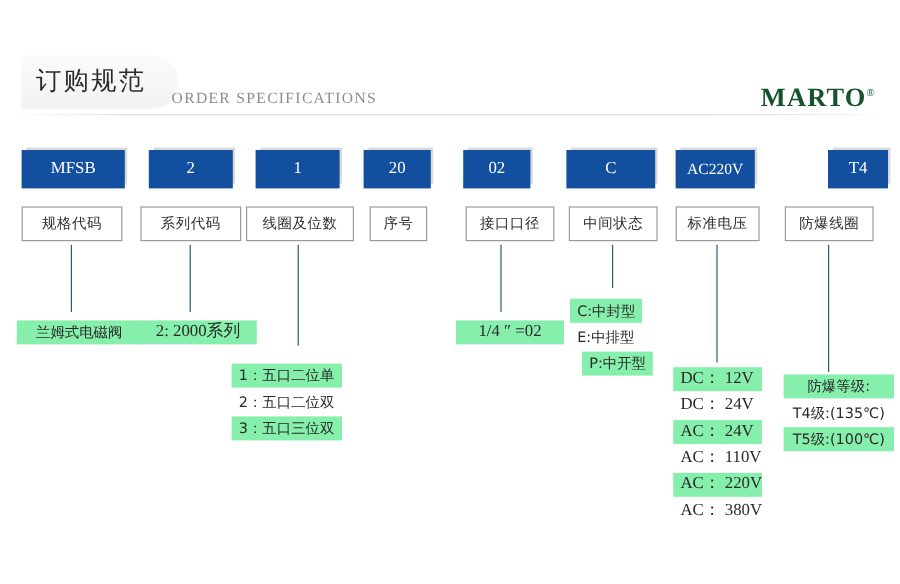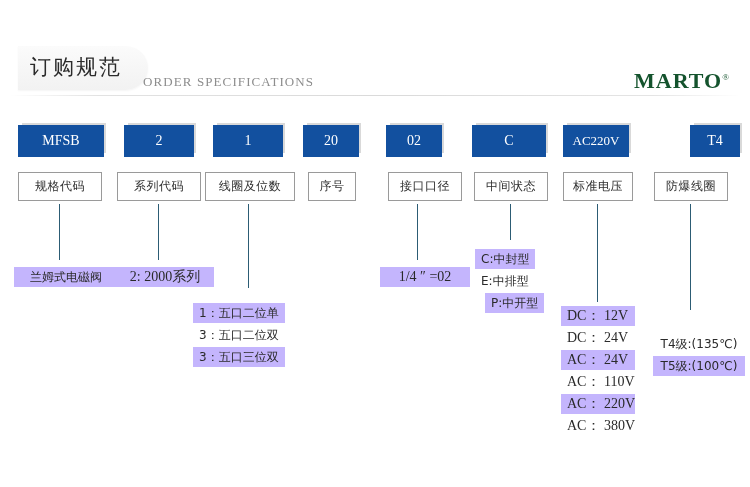--- a/index.html
+++ b/index.html
@@ -72,21 +72,21 @@
   
   .chip{
     position:absolute;
     font-family:"DejaVu Sans",sans-serif;
     font-size:12px;
     color:#2a2a2a;
     padding:2px 6px;
     white-space:nowrap;
     line-height:16px;
   }
-  .chip.hl{background:#c4b5fd;}
+  .chip.hl{background:#86efac;}
   .chip.serif{font-family:"Liberation Serif","DejaVu Serif",serif;font-size:14px;}
   .chip.center{text-align:center;}
 </style>
 </head>
 <body>
 
 <div class="page">
 
   <div class="header">
     <div class="hdr-tab"></div>
@@ -120,32 +120,33 @@
   <div class="vline" style="left:417px;top:204px;height:56px;"></div>
   <div class="vline" style="left:510px;top:204px;height:36px;"></div>
   <div class="vline" style="left:597px;top:204px;height:98px;"></div>
   <div class="vline" style="left:690px;top:204px;height:106px;"></div>
 
   <div class="chip hl center" style="left:14px;top:267px;width:92px;">兰姆式电磁阀</div>
 
   <div class="chip hl center serif" style="left:116px;top:267px;width:86px;">2: 2000系列</div>
 
   <div class="chip hl" style="left:193px;top:303px;">1：五口二位单</div>
-  <div class="chip" style="left:193px;top:325px;">3：五口二位双</div>
+  <div class="chip" style="left:193px;top:325px;">2：五口二位双</div>
   <div class="chip hl" style="left:193px;top:347px;">3：五口三位双</div>
 
   <div class="chip hl center serif" style="left:380px;top:267px;width:78px;">1/4 ″ =02</div>
 
   <div class="chip hl" style="left:475px;top:249px;">C:中封型</div>
   <div class="chip" style="left:475px;top:271px;">E:中排型</div>
   <div class="chip hl" style="left:475px;top:293px;margin-left:10px;">P:中开型</div>
 
   <div class="chip hl serif" style="left:561px;top:306px;width:62px;">DC： 12V</div>
   <div class="chip serif" style="left:561px;top:328px;width:62px;">DC： 24V</div>
   <div class="chip hl serif" style="left:561px;top:350px;width:62px;">AC： 24V</div>
   <div class="chip serif" style="left:561px;top:372px;width:62px;">AC： 110V</div>
   <div class="chip hl serif" style="left:561px;top:394px;width:62px;">AC： 220V</div>
   <div class="chip serif" style="left:561px;top:416px;width:62px;">AC： 380V</div>
 
+  <div class="chip hl center" style="left:653px;top:312px;width:80px;">防爆等级:</div>
   <div class="chip center" style="left:653px;top:334px;width:80px;">T4级:(135℃)</div>
   <div class="chip hl center" style="left:653px;top:356px;width:80px;">T5级:(100℃)</div>
 
 </div>
 
 </body></html>

